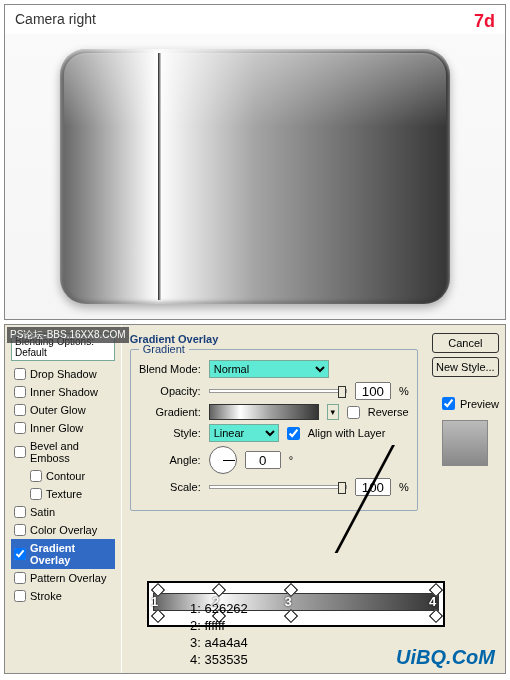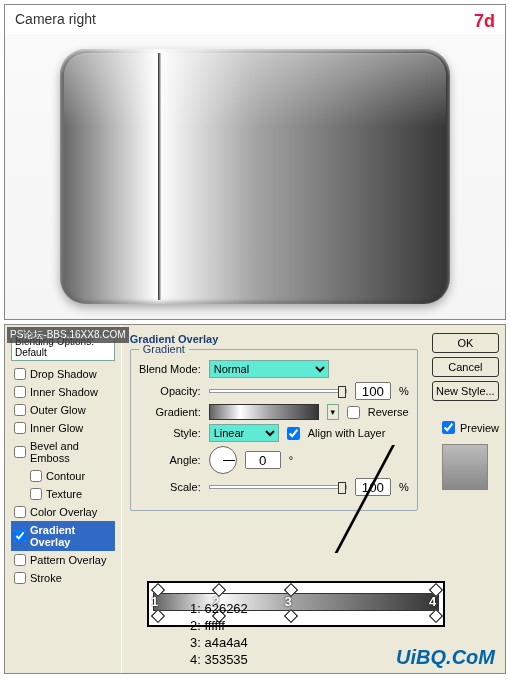--- a/index.html
+++ b/index.html
@@ -99,20 +99,24 @@
         <div class="style-item sub">
           <input type="checkbox" style="">
           <span>Contour</span>
         </div>
         <div class="style-item sub">
           <input type="checkbox" style="">
           <span>Texture</span>
         </div>
         <div class="style-item">
           <input type="checkbox" style="">
+          <span>Satin</span>
+        </div>
+        <div class="style-item">
+          <input type="checkbox" style="">
           <span>Color Overlay</span>
         </div>
         <div class="style-item sel">
           <input type="checkbox" checked="" style="">
           <span>Gradient Overlay</span>
         </div>
         <div class="style-item">
           <input type="checkbox" style="">
           <span>Pattern Overlay</span>
         </div>
@@ -165,21 +169,20 @@
             <div class="thumb" style="right:0"></div>
           </div>
         <input class="num" value="100" style="">
         <span>%</span>
       </div>
     </div>
     <div class="line"></div>
   </div>
 
   <div class="rcol">
-    <div class="btn">OK</div>
     <div class="btn">Cancel</div>
     <div class="btn">New Style...</div>
     <div class="pv">
         <input type="checkbox" checked="" style="">
         <span>Preview</span>
       </div>
     <div class="swatch"></div>
   </div>
 
   <div class="gradbar-wrap">

